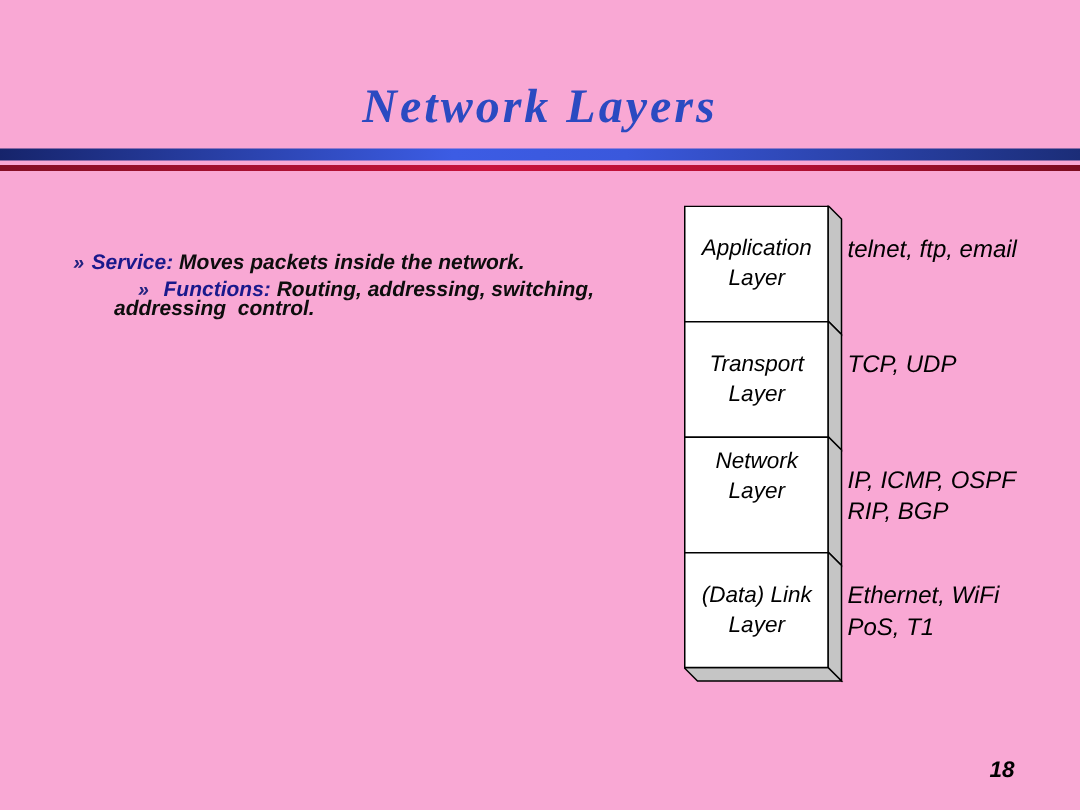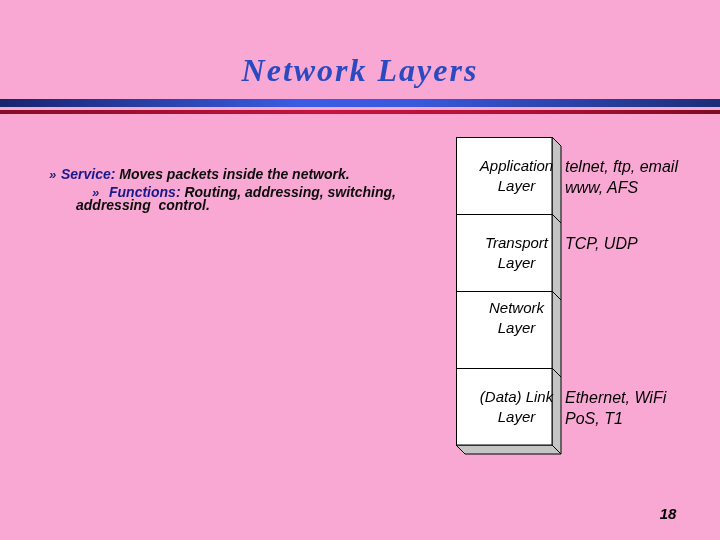--- a/index.html
+++ b/index.html
@@ -60,21 +60,20 @@
     width: 97px;
     height: 77px;
     display: flex;
     flex-direction: column;
     align-items: center;
     justify-content: center;
     text-align: center;
     font-size: 15px;
     line-height: 20px;
     color: #000;
-    margin-left: 12px;
   }
   .proto {
     position: absolute;
     left: 565px;
     font-size: 16px;
     line-height: 21px;
     color: #000;
     white-space: nowrap;
   }
   .page-number {
@@ -135,25 +134,28 @@
     <div>Network</div>
     <div>Layer</div>
   </div>
   <div class="layer-label" style="top:368px">
     <div>(Data) Link</div>
     <div>Layer</div>
   </div>
 
   <div class="proto" style="top:156px">
     <div>telnet, ftp, email</div>
-    <div>www, AFS</div>
   </div>
   <div class="proto" style="top:233px">
     <div>TCP, UDP</div>
     <div></div>
+  </div>
+  <div class="proto" style="top:310px">
+    <div>IP, ICMP, OSPF</div>
+    <div>RIP, BGP</div>
   </div>
   <div class="proto" style="top:387px">
     <div>Ethernet, WiFi</div>
     <div>PoS, T1</div>
   </div>
 
   <div class="page-number">18</div>
 
 </div>
 

